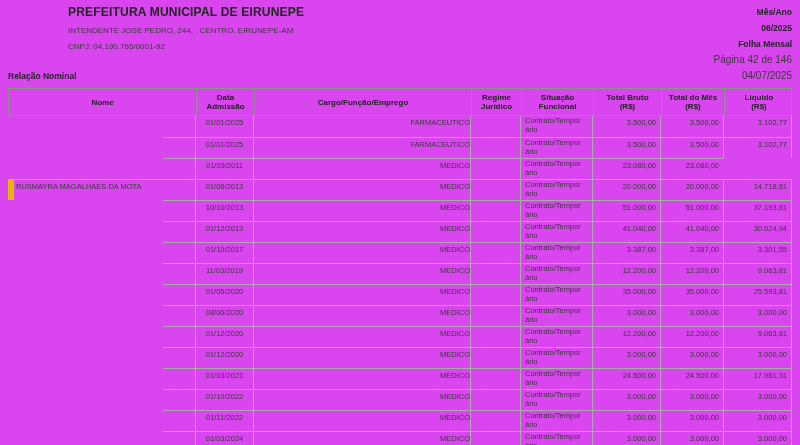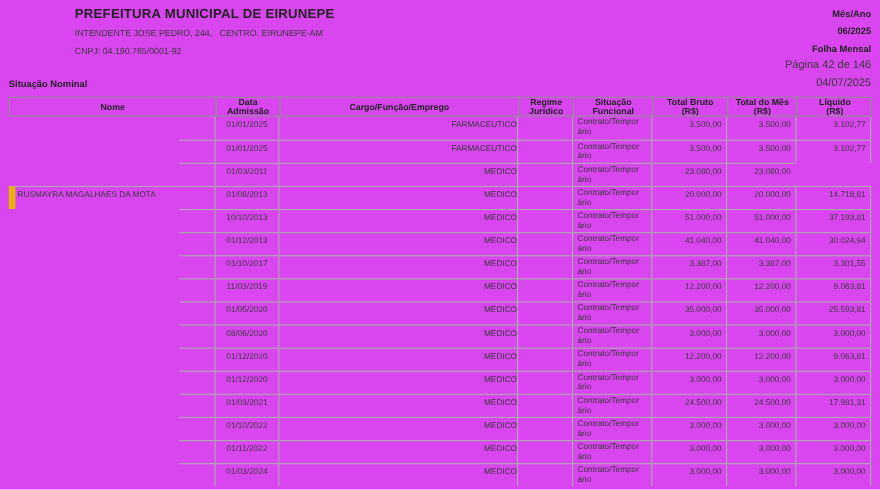--- a/index.html
+++ b/index.html
@@ -18,21 +18,21 @@
 
   .section-title { position:absolute; left:8px; top:71px; font-size:8.5px; font-weight:bold; color:#222; }
 
   
   .ptable { position:absolute; left:8px; top:88px; width:784px; }
 
   .thead {
     display:grid;
     grid-template-columns:187px 58px 217px 50px 72px 68px 63px 69px;
     border:1px solid #8f8f8f;
-    height:18px;
+    height:28px;
   }
   .thead .hcell {
     display:flex; align-items:center; justify-content:center;
     text-align:center; font-size:8px; font-weight:bold; color:#222;
     line-height:9px; white-space:pre-line; border-left:1px solid #8f8f8f;
     overflow:hidden;
   }
   .thead .hcell:first-child { border-left:none; }
 
   .tbody { width:784px; }
@@ -68,21 +68,21 @@
   <div class="org-cnpj">CNPJ: 04.190.765/0001-92</div>
 
   <div class="meta-block">
     <div class="b">Mês/Ano</div>
     <div class="b">06/2025</div>
     <div class="b">Folha Mensal</div>
     <div class="r">Página 42 de 146</div>
     <div class="r">04/07/2025</div>
   </div>
 
-  <div class="section-title">Situação Nominal</div>
+  <div class="section-title">Relação Nominal</div>
 
   <div class="ptable">
     <div class="thead">
       <div class="hcell">Nome</div>
       <div class="hcell">Data
 Admissão</div>
       <div class="hcell">Cargo/Função/Emprego</div>
       <div class="hcell">Regime
 Jurídico</div>
       <div class="hcell">Situação

